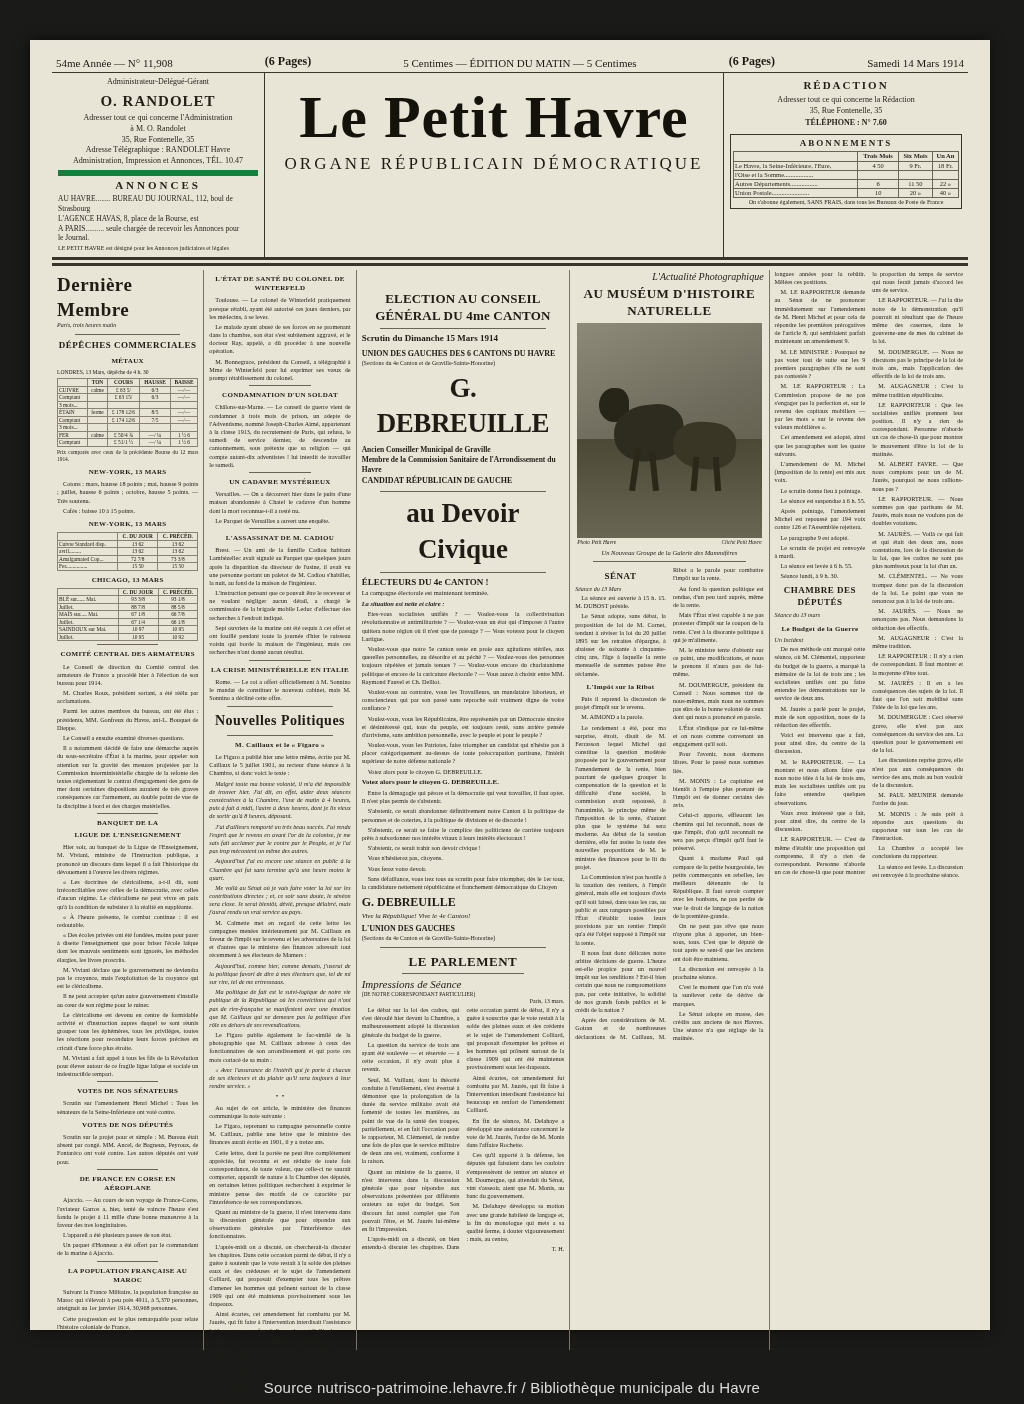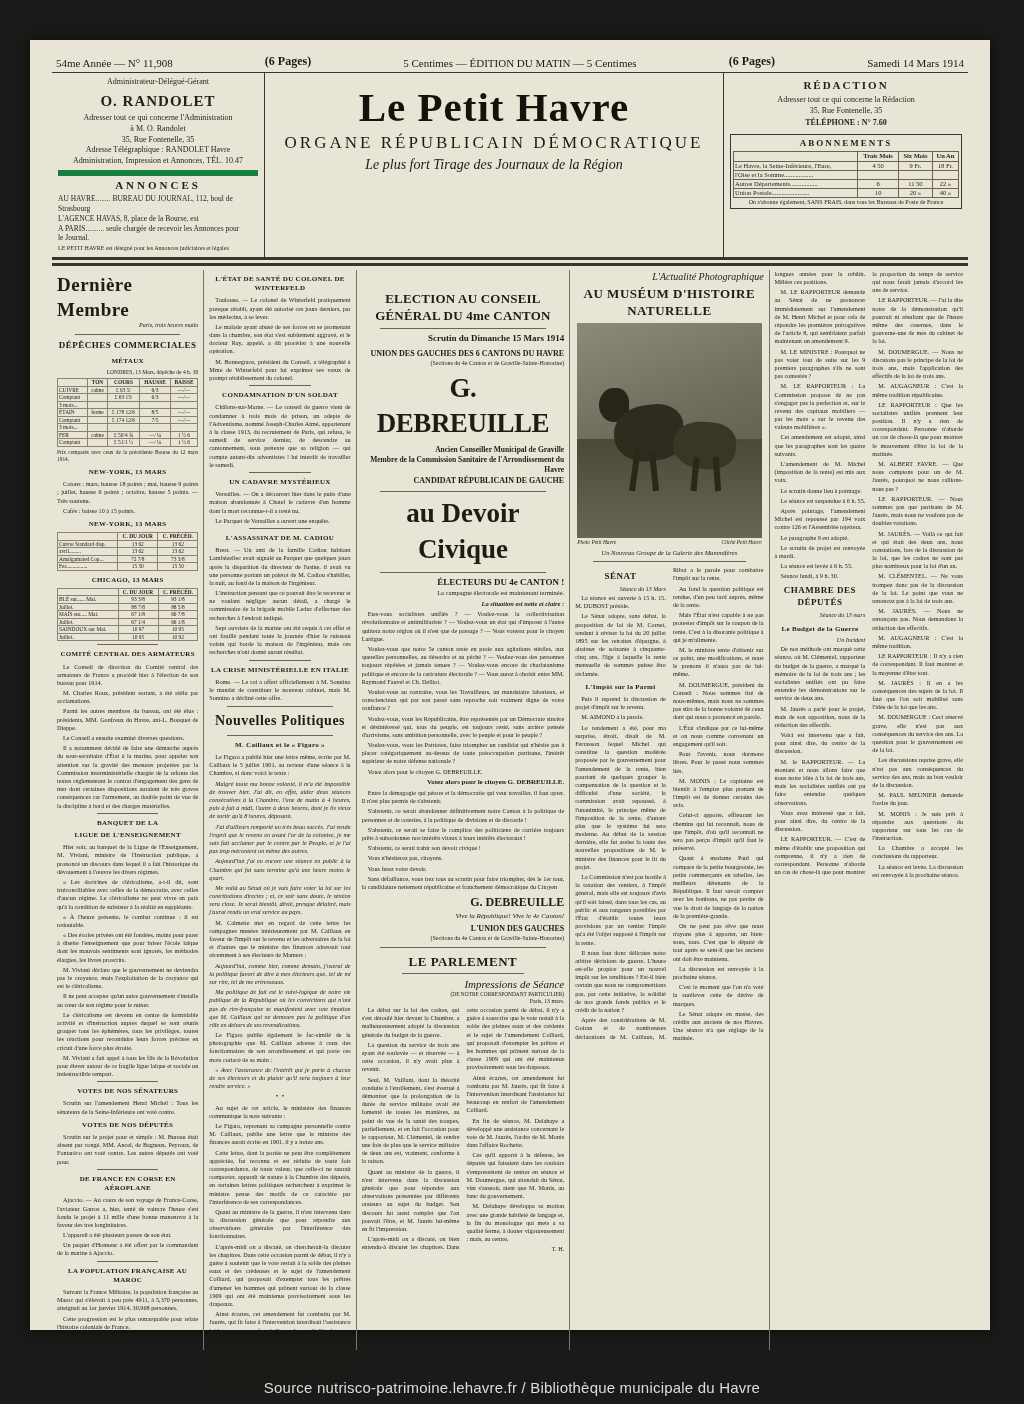--- a/index.html
+++ b/index.html
@@ -14,21 +14,21 @@
   .topline{display:flex;justify-content:space-between;align-items:flex-end;
            font-family:"Liberation Serif",serif;font-size:11px;color:#1d1a14;padding:0 4px 3px 4px;}
   .topline .c{font-size:12px;font-weight:bold;}
   .mastgrid{display:flex;border-top:1px solid #3a352a;border-bottom:2px solid #3a352a;}
   .mcol{padding:4px 6px;}
   .mleft{width:200px;border-right:1px solid #3a352a;text-align:center;font-size:8px;line-height:1.35;color:#241f17;}
   .mright{width:232px;border-left:1px solid #3a352a;text-align:center;font-size:8px;line-height:1.35;color:#241f17;}
   .mcenter{flex:1;text-align:center;}
   .mleft .nm{font-size:15px;font-weight:bold;letter-spacing:1px;margin:3px 0 2px;}
   .mright .hd{font-size:11px;font-weight:bold;letter-spacing:2px;margin:1px 0 2px;}
-  .title{font-size:41px;font-weight:bold;letter-spacing:1px;margin:6px 0 2px;color:#15120c;
+  .title{font-size:60px;font-weight:bold;letter-spacing:1px;margin:6px 0 2px;color:#15120c;
          font-family:"Liberation Serif",serif;}
   .subtitle{font-size:17px;letter-spacing:3px;color:#1d1a14;margin-bottom:4px;}
   .slogan{font-size:14px;font-style:italic;color:#1d1a14;margin-bottom:5px;}
   .annonces{border-top:6px solid #15803d;margin-top:3px;padding-top:2px;text-align:left;font-size:7.5px;line-height:1.3;}
   .annonces .ah{text-align:center;font-size:11px;font-weight:bold;letter-spacing:3px;margin-bottom:2px;}
   table.ab{border-collapse:collapse;width:100%;font-size:6.5px;margin-top:2px;}
   table.ab th,table.ab td{border:1px solid #6b6455;padding:0 1px;text-align:center;line-height:1.25;}
   table.ab td.l{text-align:left;}
   .rule2{border-top:1px solid #3a352a;border-bottom:3px solid #3a352a;height:3px;margin:0;}
   
@@ -38,21 +38,21 @@
   .c2{width:150px;border-right:1px solid #7a7263;}
   .c3{width:215px;border-right:1px solid #7a7263;}
   .c4{width:200px;border-right:1px solid #7a7263;}
   .c5{width:200px;}
   .hdr{text-align:center;font-weight:bold;font-size:9px;letter-spacing:.5px;margin:5px 0 3px;}
   .hdr.sm{font-size:7px;letter-spacing:.3px;}
   .hdr.lg{font-size:13px;}
   .dash{text-align:center;margin:2px 0;font-size:7px;}
   p{margin:0 0 2px;text-indent:6px;}
   p.nf{text-indent:0;}
-  .ctr{text-align:right;text-indent:0;}
+  .ctr{text-align:left;text-indent:0;}
   .it{font-style:italic;}
   .bd{font-weight:bold;}
   hr.s{border:0;border-top:1px solid #6b6455;margin:4px 18px;}
   hr.t{border:0;border-top:1px solid #6b6455;margin:3px 40px;}
   table.mk{border-collapse:collapse;width:100%;font-size:5.4px;margin:2px 0;}
   table.mk td,table.mk th{border:1px solid #8a8374;padding:0 1px;text-align:center;line-height:1.2;}
   table.mk td.l{text-align:left;}
   
   .dh{font-size:19px;font-weight:bold;letter-spacing:.5px;margin:2px 0 0;}
   
@@ -106,21 +106,20 @@
           <div>                L'AGENCE HAVAS, 8, place de la Bourse, est</div>
           <div>A PARIS.......... seule chargée de recevoir les Annonces pour</div>
           <div>                le Journal.</div>
           <div style="font-size:6px;margin-top:2px;">LE PETIT HAVRE est désigné pour les Annonces judiciaires et légales</div>
         </div>
       </div>
 
       <div class="mcol mcenter">
         <div class="title">Le Petit Havre</div>
         <div class="subtitle">ORGANE RÉPUBLICAIN DÉMOCRATIQUE</div>
-        <div class="slogan">Le plus fort Tirage des Journaux de la Région</div>
       </div>
 
       <div class="mcol mright">
         <div class="hd">RÉDACTION</div>
         <div>Adresser tout ce qui concerne la Rédaction</div>
         <div>35, Rue Fontenelle, 35</div>
         <div style="font-weight:bold;margin-top:2px;">TÉLÉPHONE : N° 7.60</div>
         <div style="border:1px solid #3a352a;margin-top:5px;padding:2px;">
           <div style="font-weight:bold;font-size:9px;letter-spacing:2px;">ABONNEMENTS</div>
           <table class="ab">
@@ -468,21 +467,21 @@
             <span>Cliché Petit Havre</span>
           </div>
           <div class="capc">Un Nouveau Groupe de la Galerie des Mammifères</div>
         </div>
         <hr class="s">
         <div class="twocol">
           <div class="hdr">SÉNAT</div>
           <div class="ctr it" style="font-size:6px;">Séance du 13 Mars</div>
           <p>La séance est ouverte à 15 h. 15. M. DUBOST préside.</p>
           <p>Le Sénat adopte, sans débat, la proposition de loi de M. Cornet, tendant à réviser la loi du 20 juillet 1895 sur les retraites d'épargne, à abaisser de soixante à cinquante-cinq ans, l'âge à laquelle la rente mensuelle de sommes puisse être réclamée.</p>
-          <div class="hdr sm">L'Impôt sur la Parmi</div>
+          <div class="hdr sm">L'Impôt sur la Ribot</div>
           <p>Puis il reprend la discussion de projet d'impôt sur le revenu.</p>
           <p>M. AIMOND a la parole.</p>
           <p>Le rendement a été, pour ma surprise, étroit, disait de M. Ferrasson lequel Michel qui constitue la question modérée proposée par le gouvernement pour l'amendement de la rente, bien pourtant de quelques grouper la compensation de la question et la difficulté d'une société, la commission avait repoussé, à l'unanimité, le principe même de l'imposition de la rente, d'autant plus que le système lui sera moderne. Au début de la session dernière, elle fut assise la toute des nouvelles propositions de M. le ministre des finances pour le lit du projet.</p>
           <p>La Commission n'est pas hostile à la taxation des rentiers, à l'impôt général, mais elle est toujours d'avis qu'il soit laissé, dans tous les cas, au public et aux rangeurs possibles par l'État d'établir toutes leurs provisions par un rentier l'impôt qu'a été l'objet supposé à l'impôt sur la rente.</p>
           <p>Il nous faut donc délicates notre arbitre décisions de guerre. L'heure est-elle propice pour un nouvel impôt sur les renditions ? Est-il bien certain que nous ne compromettions pas, par cette initiative, la solidité de nos grands fonds publics et le crédit de la nation ?</p>
           <p>Après des considérations de M. Goiran et de nombreuses déclarations de M. Caillaux, M. Ribot a le parole pour combattre l'impôt sur la rente.</p>
           <p>Au fond la question politique est rendue, d'un peu tard auprès, même de la rente.</p>
           <p>Mais l'État n'est capable à ne pas protester d'impôt sur le coupon de la rente. C'est à la disorante politique à qui je m'alimente.</p>
           <p>M. le ministre tente d'obtenir sur ce point, une modifications, et nous le prenons il n'aura pas de lui-même.</p>
           <p>M. DOUMERGUE, président du Conseil : Nous sommes tiré de nous-mêmes, mais nous ne sommes pas sûrs de la bonne volonté de ceux dont qui nous a prononcé en parole.</p>

